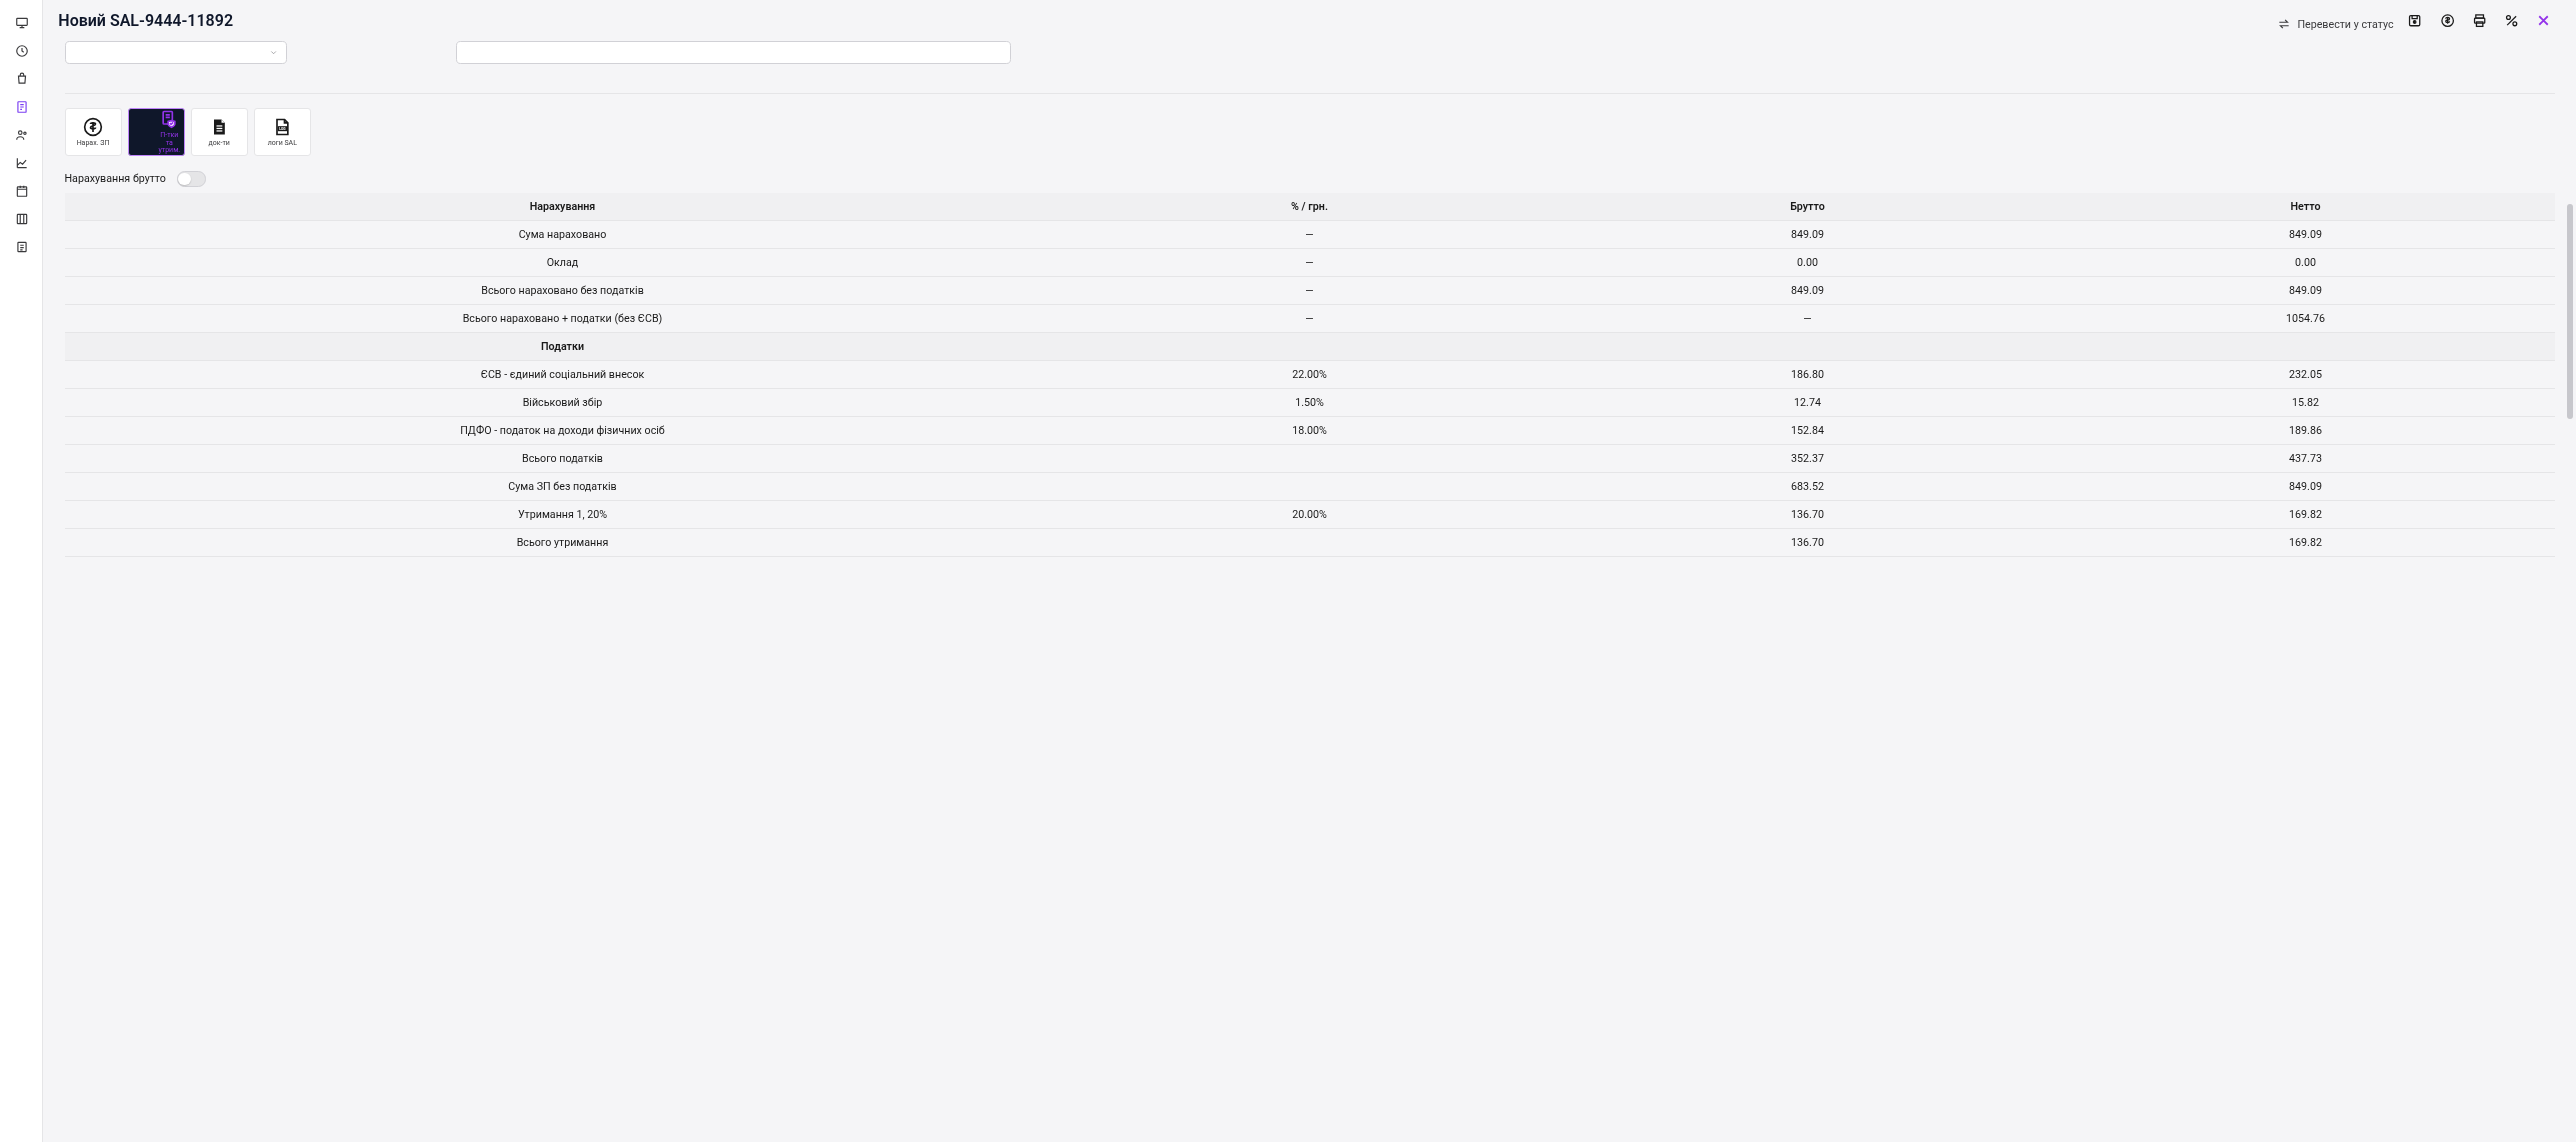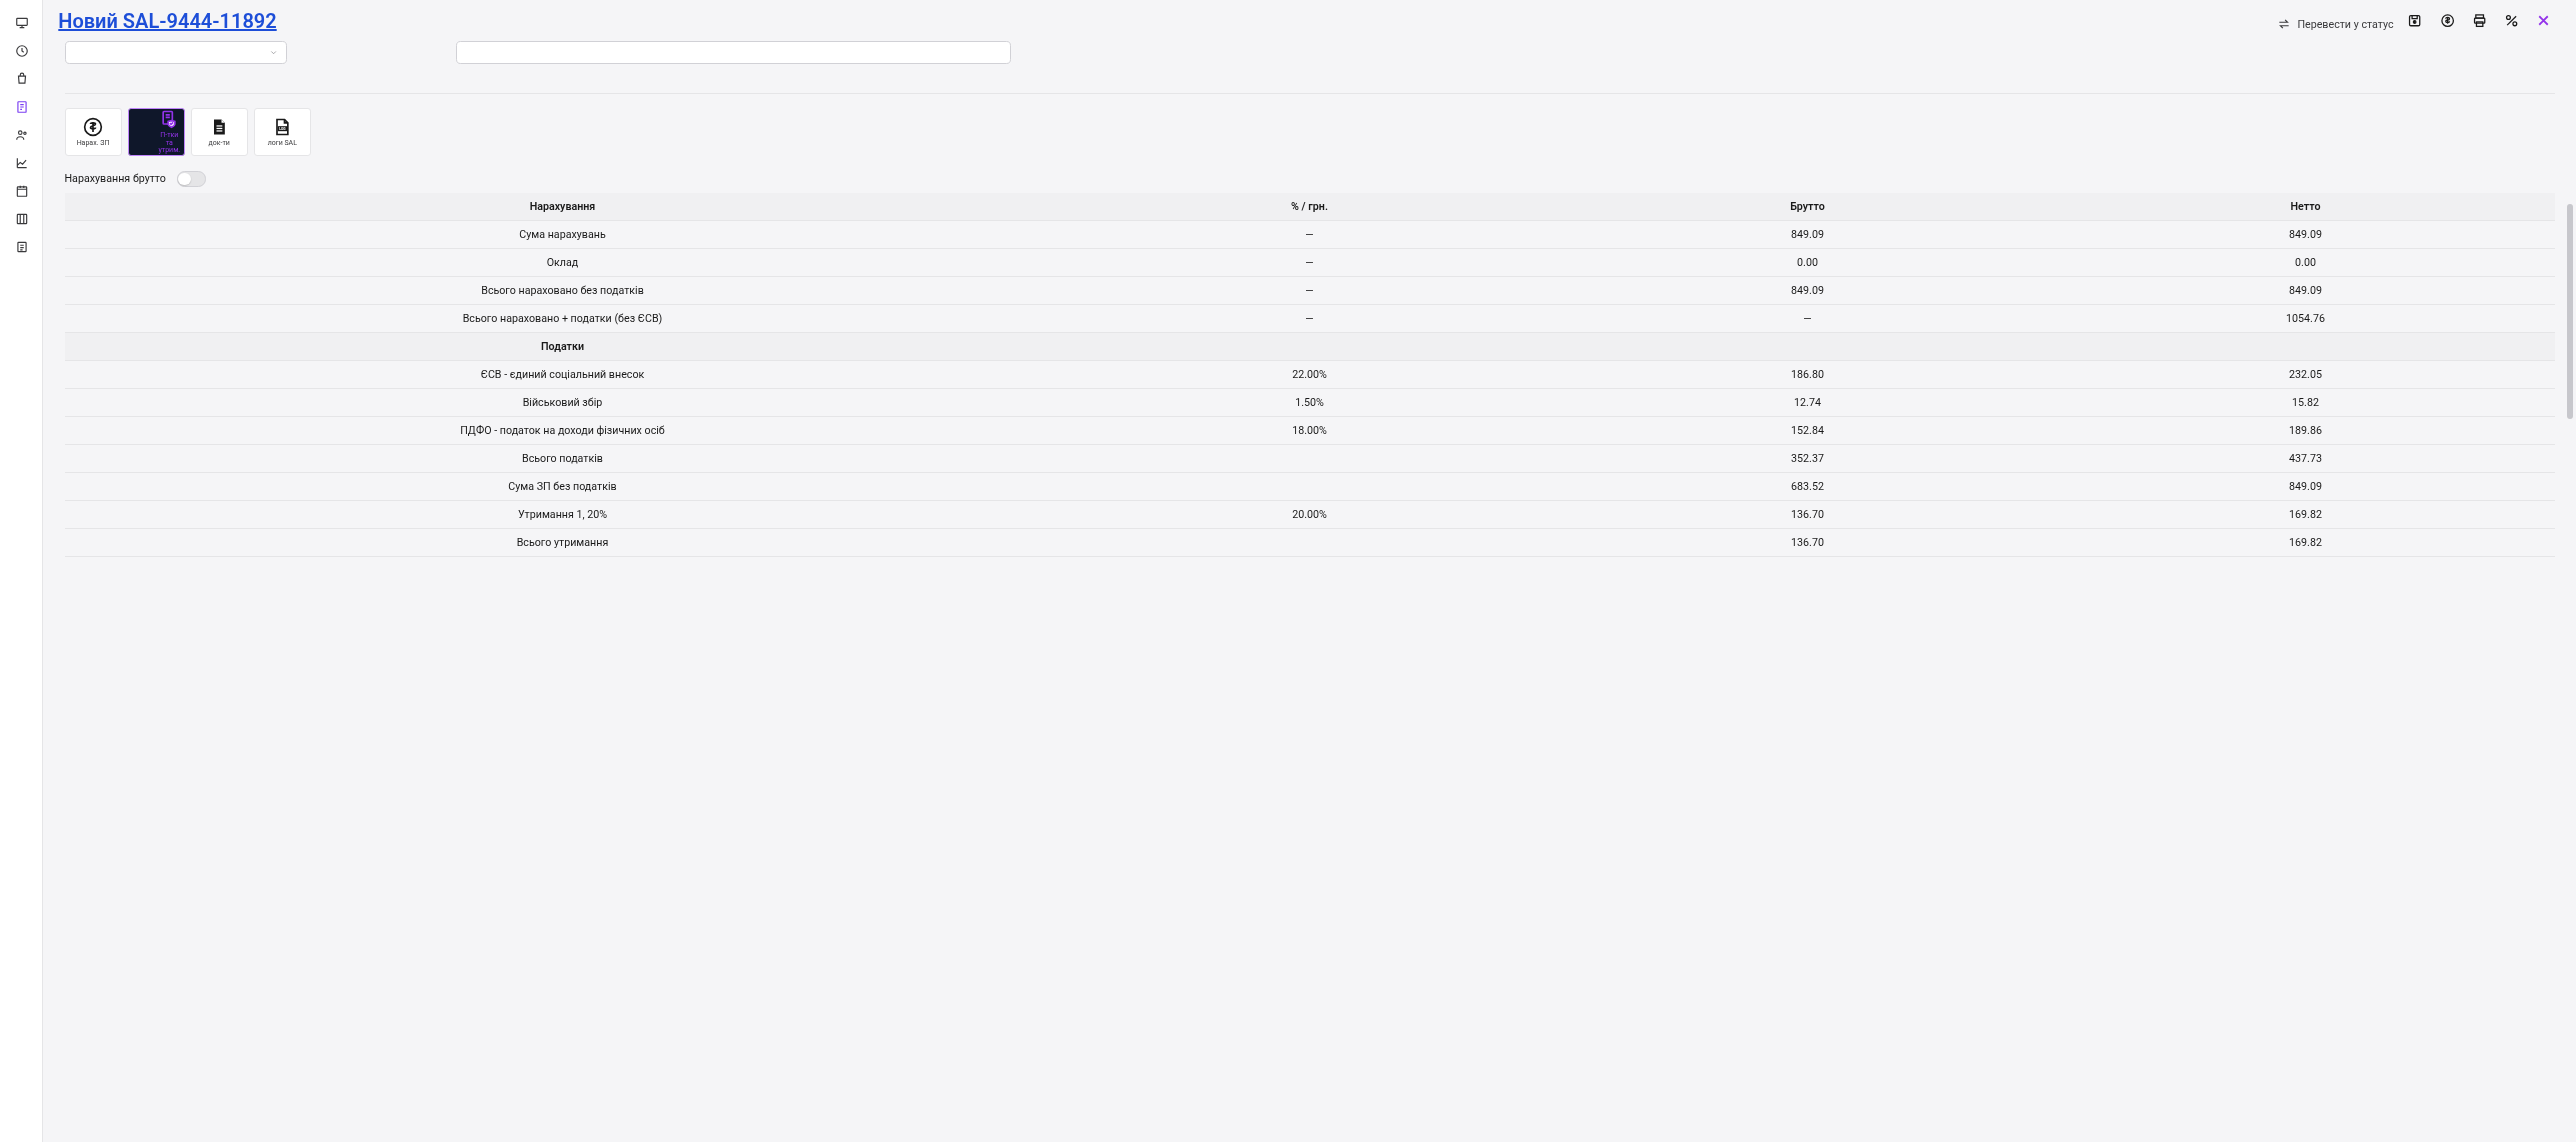--- a/index.html
+++ b/index.html
@@ -33,24 +33,23 @@
 .content { flex: 1; display: flex; flex-direction: column; overflow: hidden; }
 .header {
   height: 41px;
   background: #f5f5f7;
   display: flex;
   align-items: center;
   justify-content: space-between;
   padding: 0 21.5px 0 15.3px;
 }
 .header-title {
-  font-size: 20px;
+  font-size: 16px;
   font-weight: 600;
-  color: #1d4ed8;
-  text-decoration: underline;
+  color: #0f172a;
 }
 .header-actions {
   display: flex;
   align-items: flex-end;
   gap: 10.7px;
 }
 .status-btn {
   display: flex;
   align-items: center;
   gap: 6.1px;
@@ -387,21 +386,21 @@
         <thead>
           <tr>
             <th class="col-name">Нарахування</th>
             <th class="col-pct">% / грн.</th>
             <th class="col-brutto">Брутто</th>
             <th class="col-netto">Нетто</th>
           </tr>
         </thead>
         <tbody id="table-body">
             <tr>
-              <td>Сума нарахувань</td>
+              <td>Сума нараховано</td>
               <td>—</td>
               <td>849.09</td>
               <td>849.09</td>
             </tr>
             <tr>
               <td>Оклад</td>
               <td>—</td>
               <td>0.00</td>
               <td>0.00</td>
             </tr>

